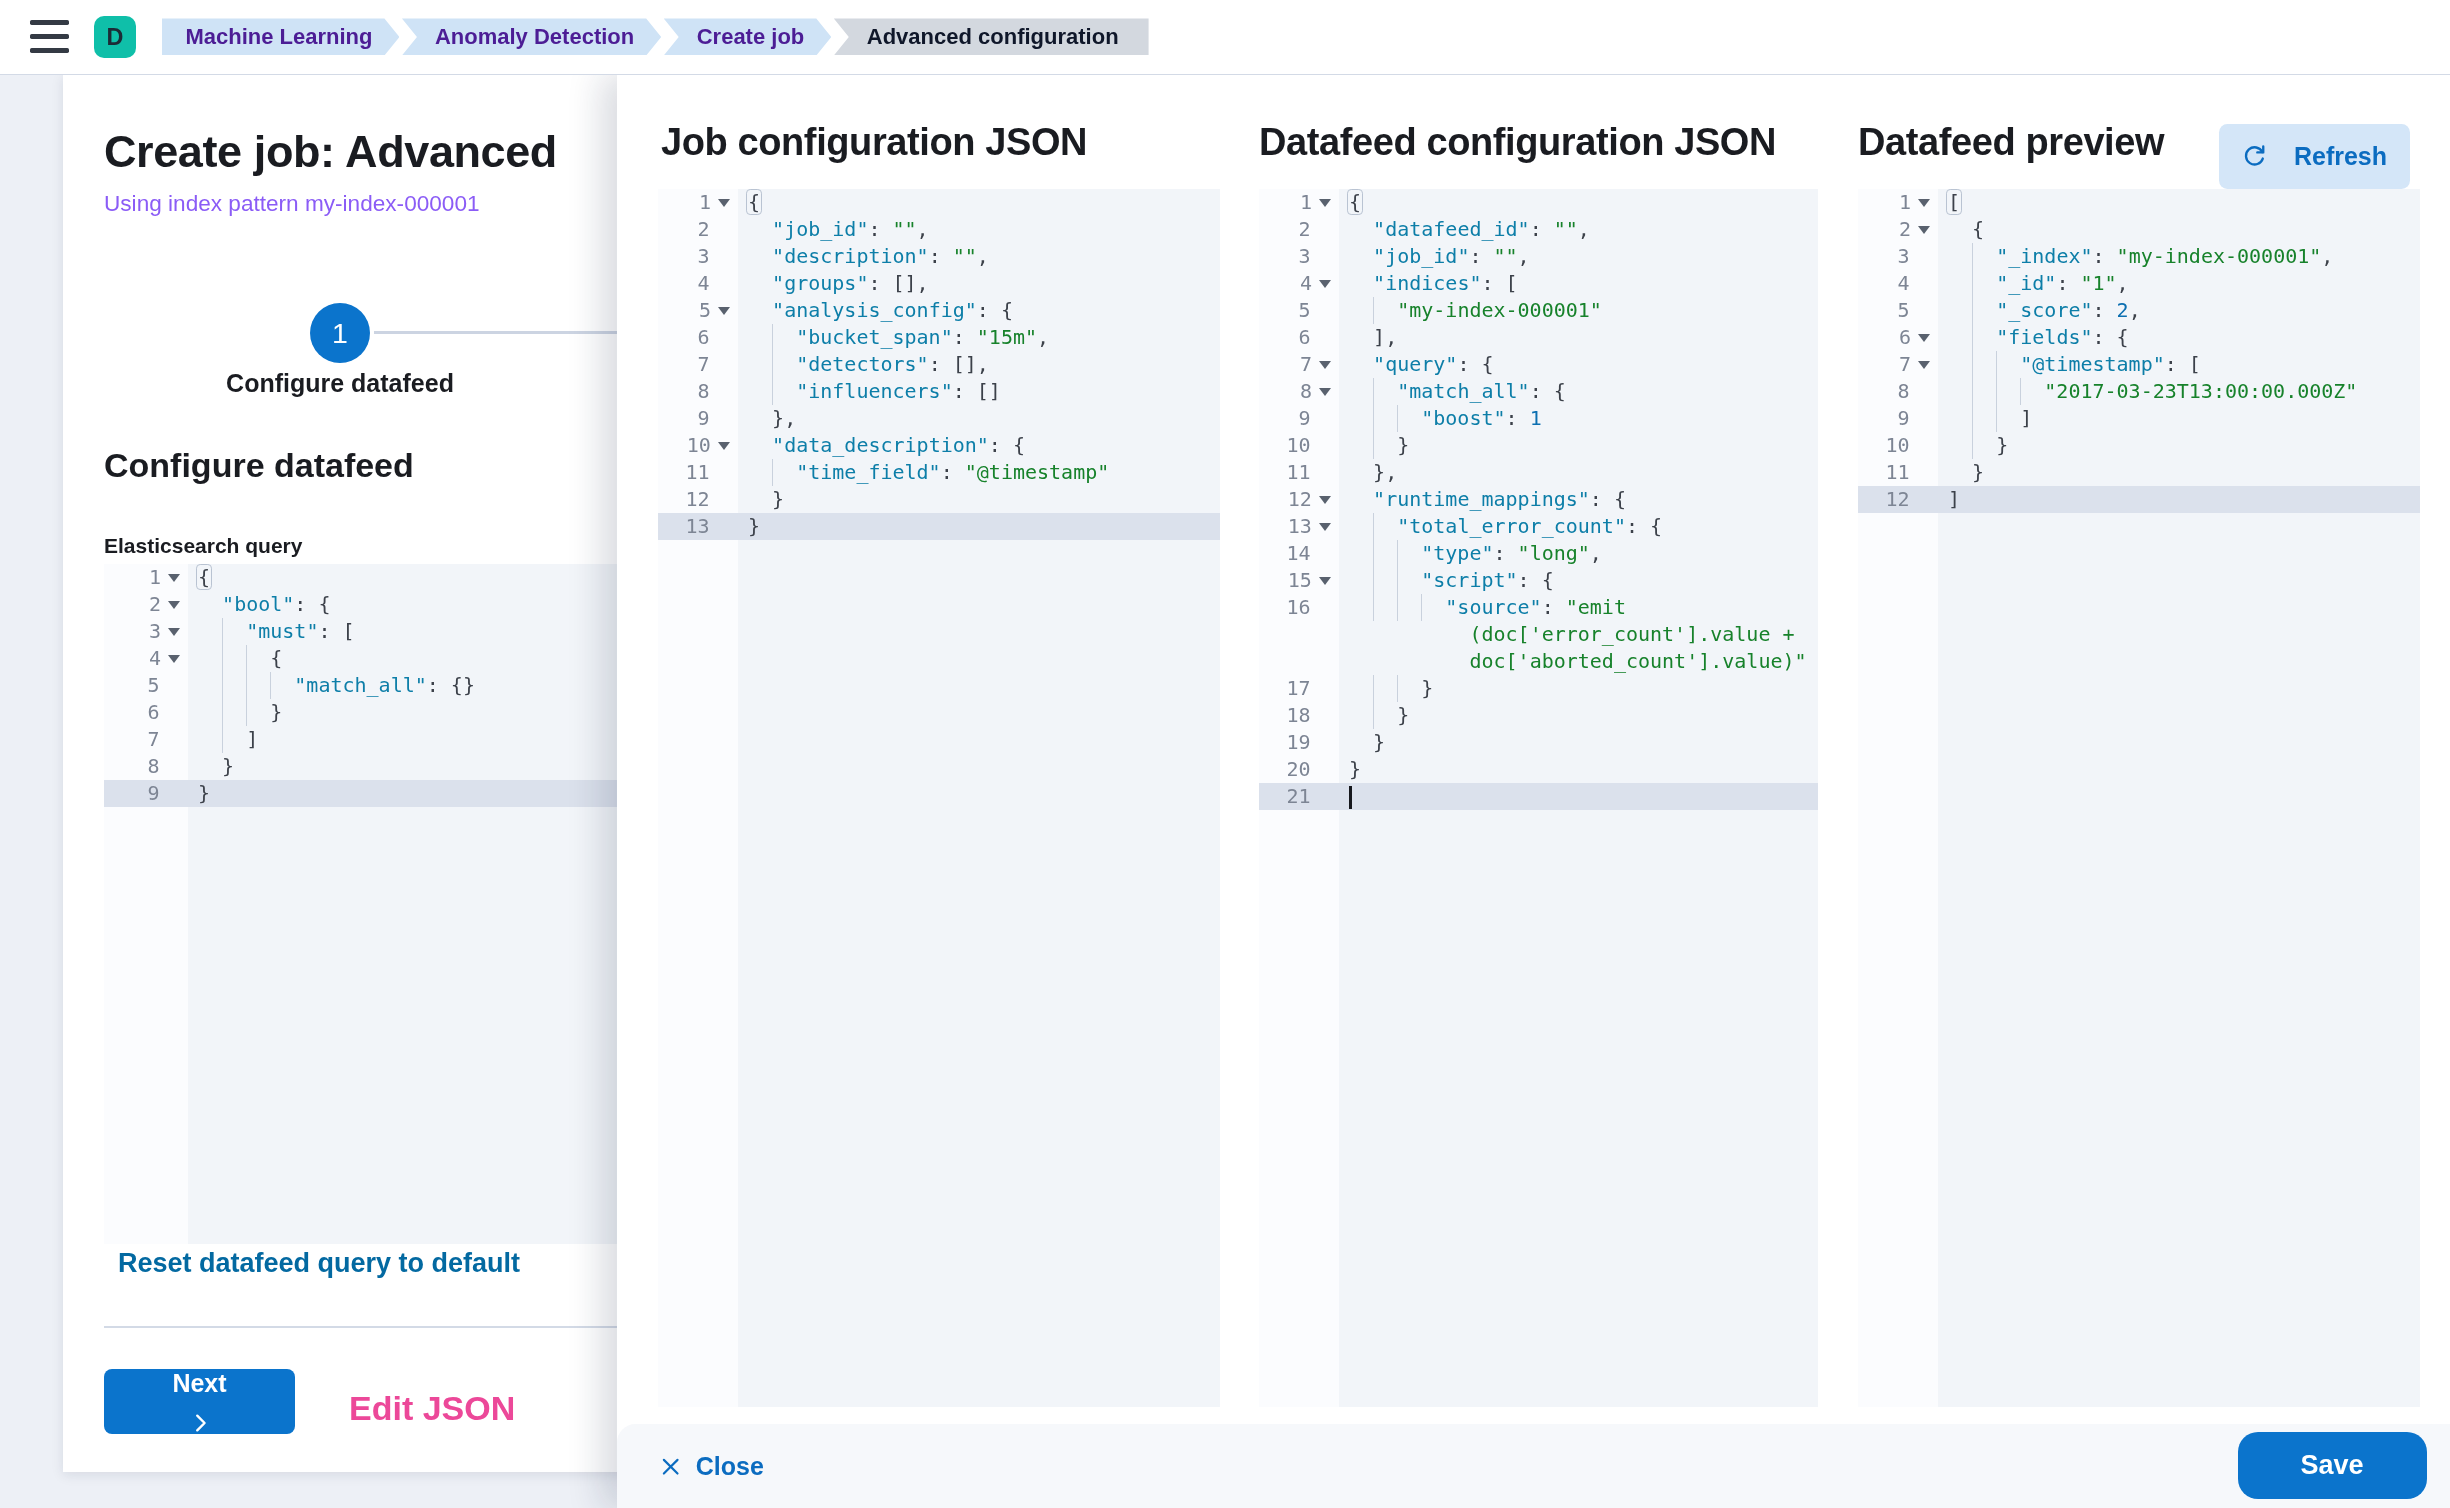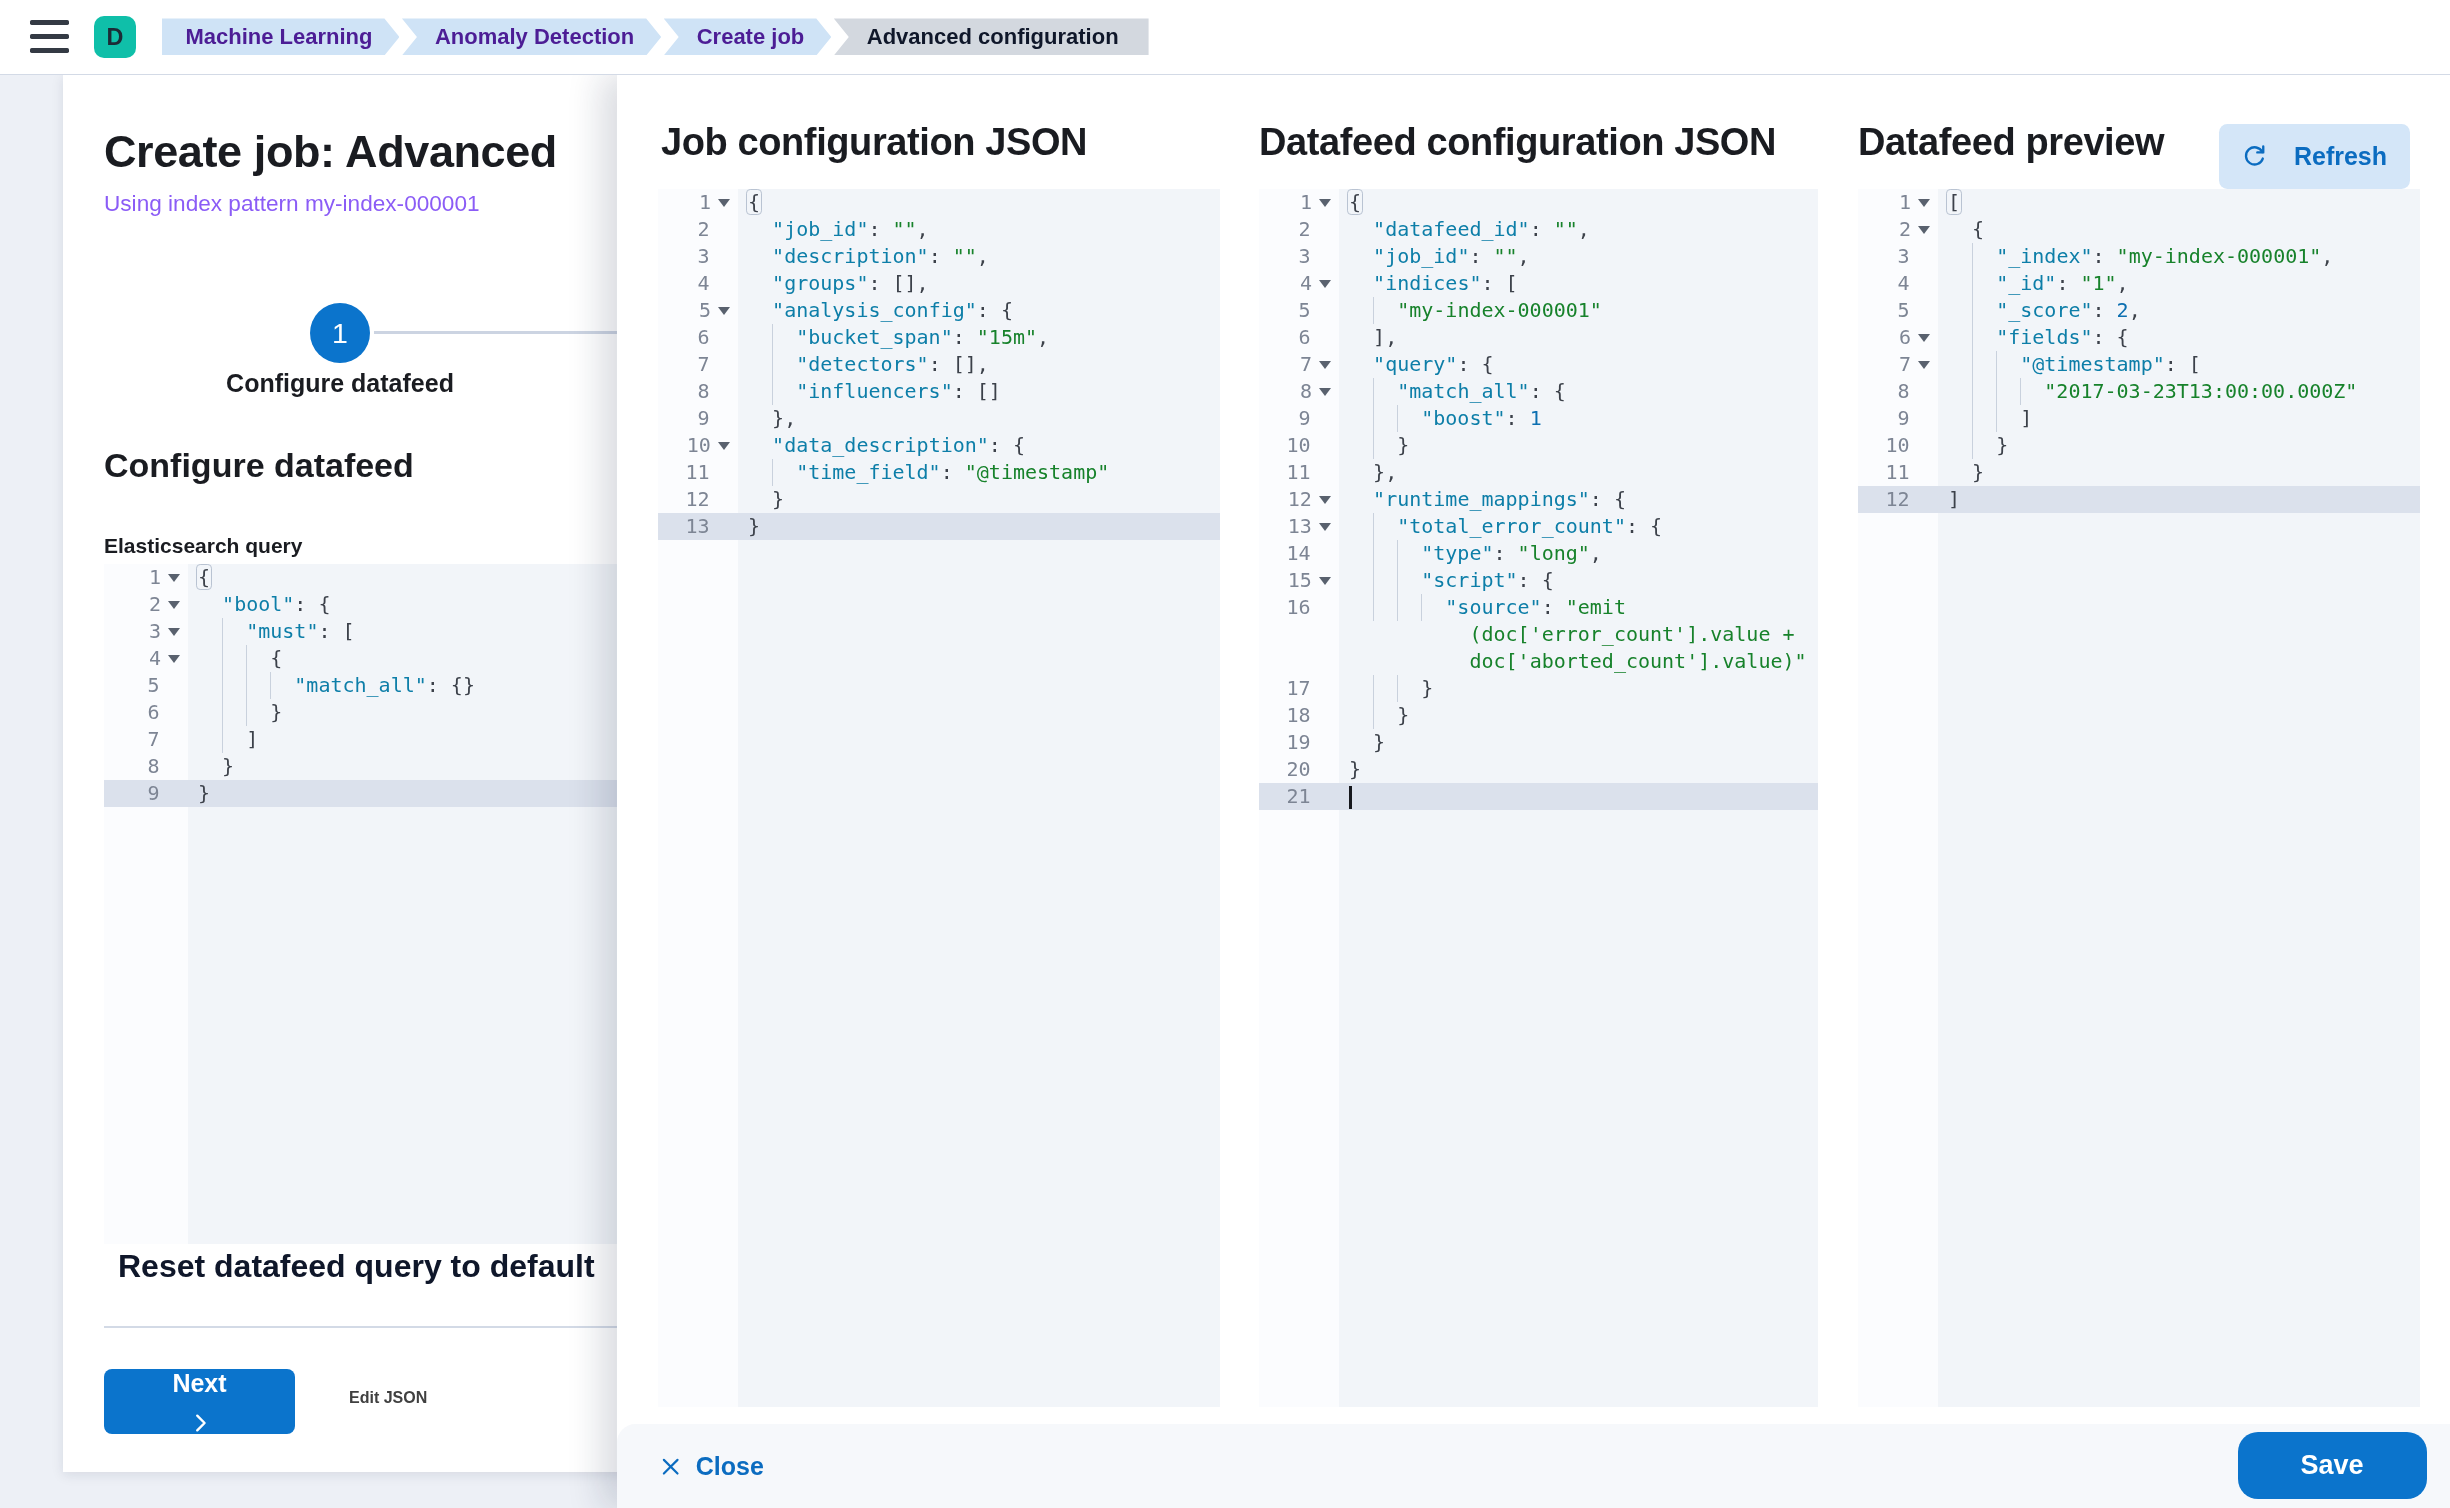--- a/index.html
+++ b/index.html
@@ -31,28 +31,28 @@
   .w-title{position:absolute;left:41px;top:52px;font-size:45px;font-weight:700;letter-spacing:-0.4px;}
   .w-sub{position:absolute;left:41px;top:117px;font-size:22.6px;color:#8b5cf6;}
   .step-circle{position:absolute;left:247px;top:229px;width:60px;height:60px;border-radius:50%;
     background:#0b74cc;color:#fff;font-size:28.5px;font-weight:500;
     display:flex;align-items:center;justify-content:center;}
   .step-line{position:absolute;left:311px;top:257px;width:281px;height:2.5px;background:#ccd4e2;}
   .step-label{position:absolute;left:277px;top:295px;transform:translateX(-50%);
     font-size:25px;font-weight:700;white-space:nowrap;}
   .w-section{position:absolute;left:41px;top:372px;font-size:34px;font-weight:700;}
   .w-eslabel{position:absolute;left:41px;top:460px;font-size:21px;font-weight:700;}
-  .reset-link{position:absolute;left:55px;top:1174px;font-size:32px;font-weight:600;
-    color:#0f172a;cursor:pointer;}
+  .reset-link{position:absolute;left:55px;top:1174px;font-size:27px;font-weight:600;
+    color:#0369a1;cursor:pointer;}
   .w-divider{position:absolute;left:41px;top:1252px;width:551px;height:1.7px;background:#d3dae6;}
   .next-btn{position:absolute;left:41px;top:1295px;width:191px;height:65px;border-radius:8px;
     background:#0b74cc;color:#fff;font-size:25px;font-weight:600;display:flex;gap:13.4px;
     align-items:center;justify-content:center;cursor:pointer;flex-direction:column;}
-  .editjson-link{position:absolute;left:286px;top:1315px;font-size:16px;font-weight:600;
-    color:#404040;cursor:pointer;}
+  .editjson-link{position:absolute;left:286px;top:1315px;font-size:34px;font-weight:600;
+    color:#ec4899;cursor:pointer;}
 
   
   .flyout{position:absolute;left:617px;top:74px;width:1833px;height:1435px;background:#fff;
     box-shadow:-15px 0 33px rgba(20,30,60,.16);z-index:10;}
   .col-title{position:absolute;top:47px;font-size:38px;font-weight:700;letter-spacing:-0.4px;}
   .refresh-btn{position:absolute;left:1602px;top:50px;width:191px;height:65px;border-radius:8.4px;
     background:#d4e6f8;color:#0b6cc0;font-size:25px;font-weight:600;display:flex;gap:27px;
     align-items:center;justify-content:center;cursor:pointer;}
   .footer{position:absolute;left:0;bottom:0;width:1833px;height:85px;background:#f6f8fb;
     border-top-left-radius:18.4px;}

